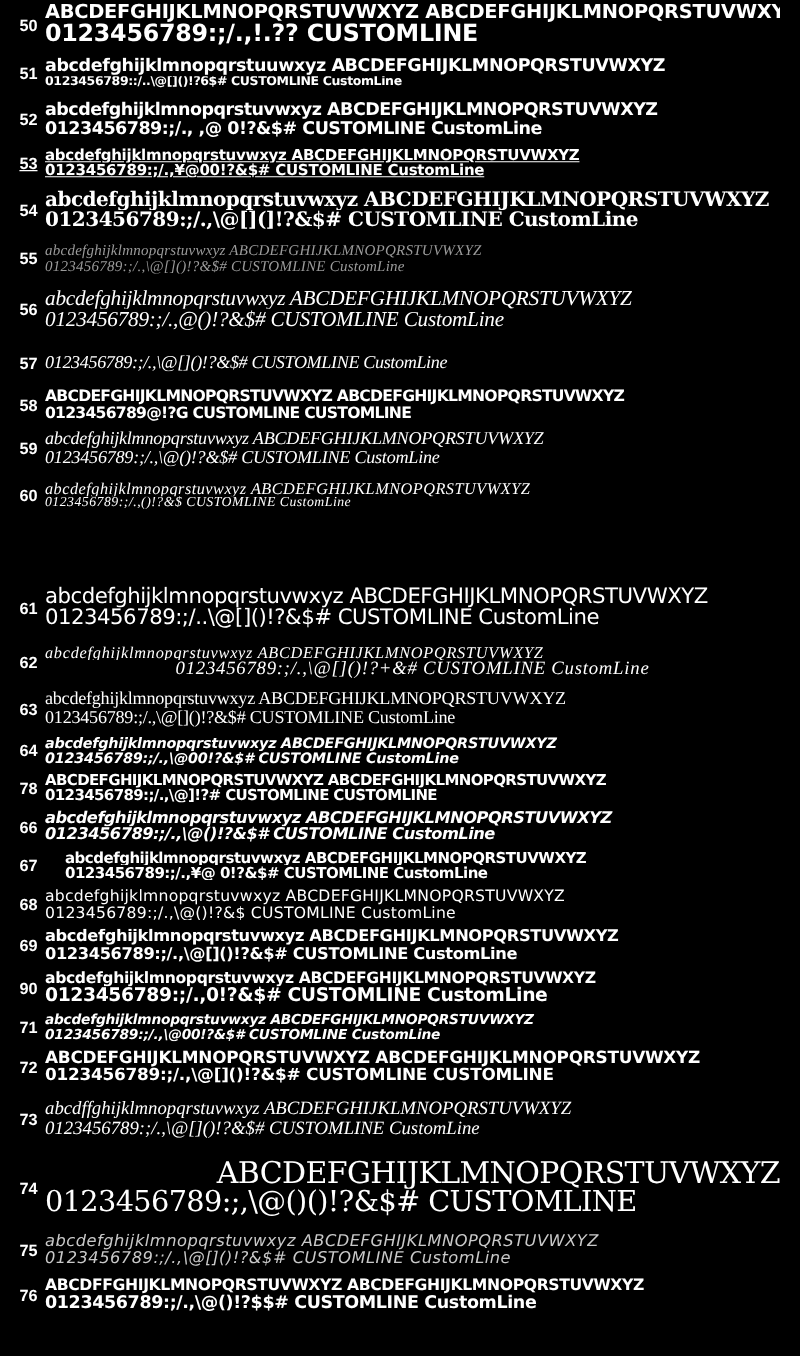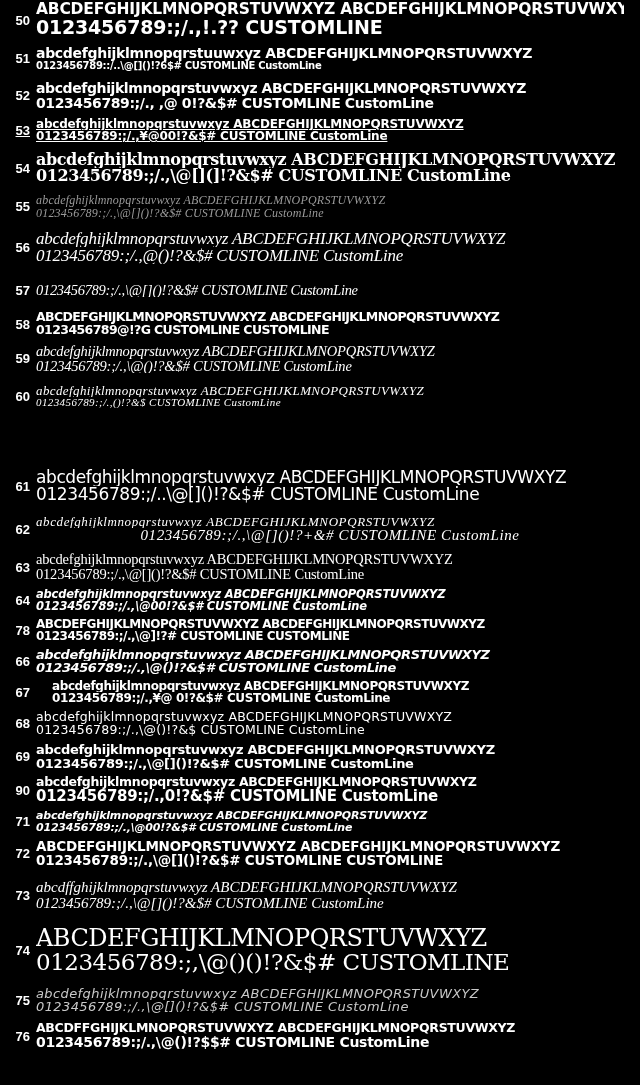--- a/index.html
+++ b/index.html
@@ -251,21 +251,21 @@
     <div class="num">73</div>
     <div class="spec">
       <span class="line f-serif i" style="font-size:15px;letter-spacing:0px;">abcdffghijklmnopqrstuvwxyz ABCDEFGHIJKLMNOPQRSTUVWXYZ</span>
       <span class="line f-serif i" style="font-size:15px;letter-spacing:0px;">0123456789:;/.,\@[]()!?&amp;$# CUSTOMLINE CustomLine</span>
     </div>
   </div>
 
   <div class="row" style="height:62px;">
     <div class="num">74</div>
     <div class="spec">
-      <span class="line f-dvserif" style="font-size:24px;letter-spacing:-0.5px;">ABCDEFGHIJKLMNOPQRSTUVWXYZ</span>
+      <span class="line f-dvserif" style="font-size:24px;letter-spacing:-0.5px;text-align:right;">ABCDEFGHIJKLMNOPQRSTUVWXYZ</span>
       <span class="line f-dvserif" style="font-size:23px;letter-spacing:-0.5px;">0123456789:;,\@()()!?&amp;$# CUSTOMLINE</span>
     </div>
   </div>
 
   <div class="row" style="height:38px;">
     <div class="num">75</div>
     <div class="spec">
       <span class="line f-dvs i" style="font-size:13px;color:#c9c9c9;letter-spacing:0.4px;">abcdefghijklmnopqrstuvwxyz ABCDEFGHIJKLMNOPQRSTUVWXYZ</span>
       <span class="line f-dvs i" style="font-size:13px;color:#c9c9c9;letter-spacing:0.4px;">0123456789:;/.,\@[]()!?&amp;$# CUSTOMLINE CustomLine</span>
     </div>

